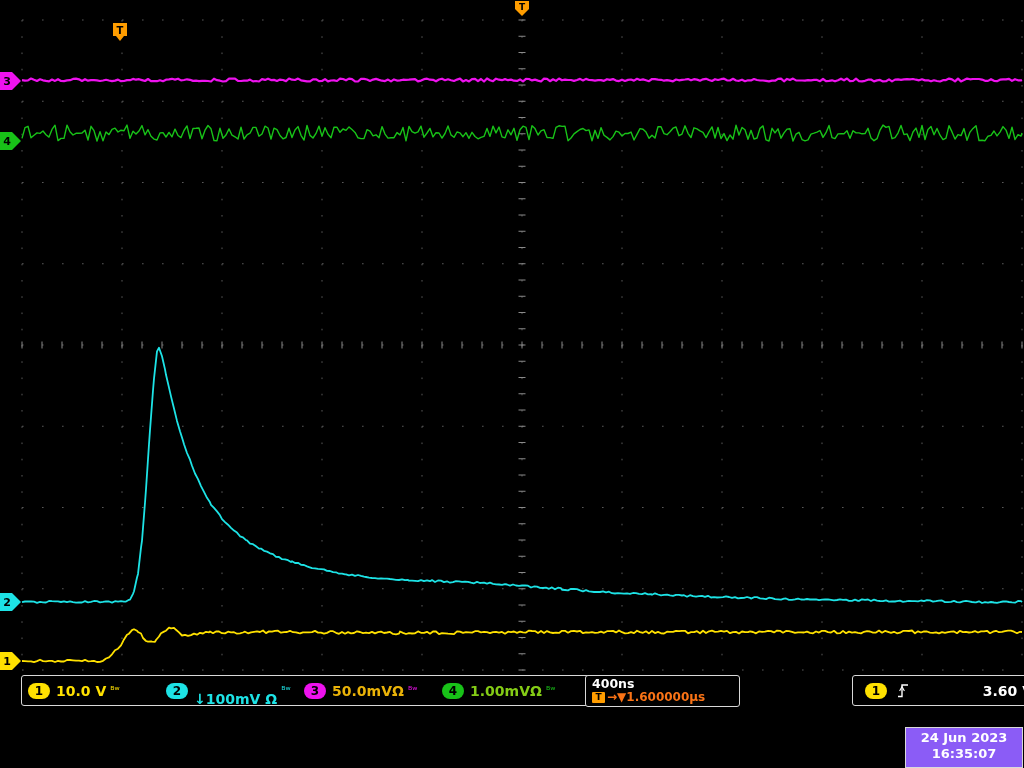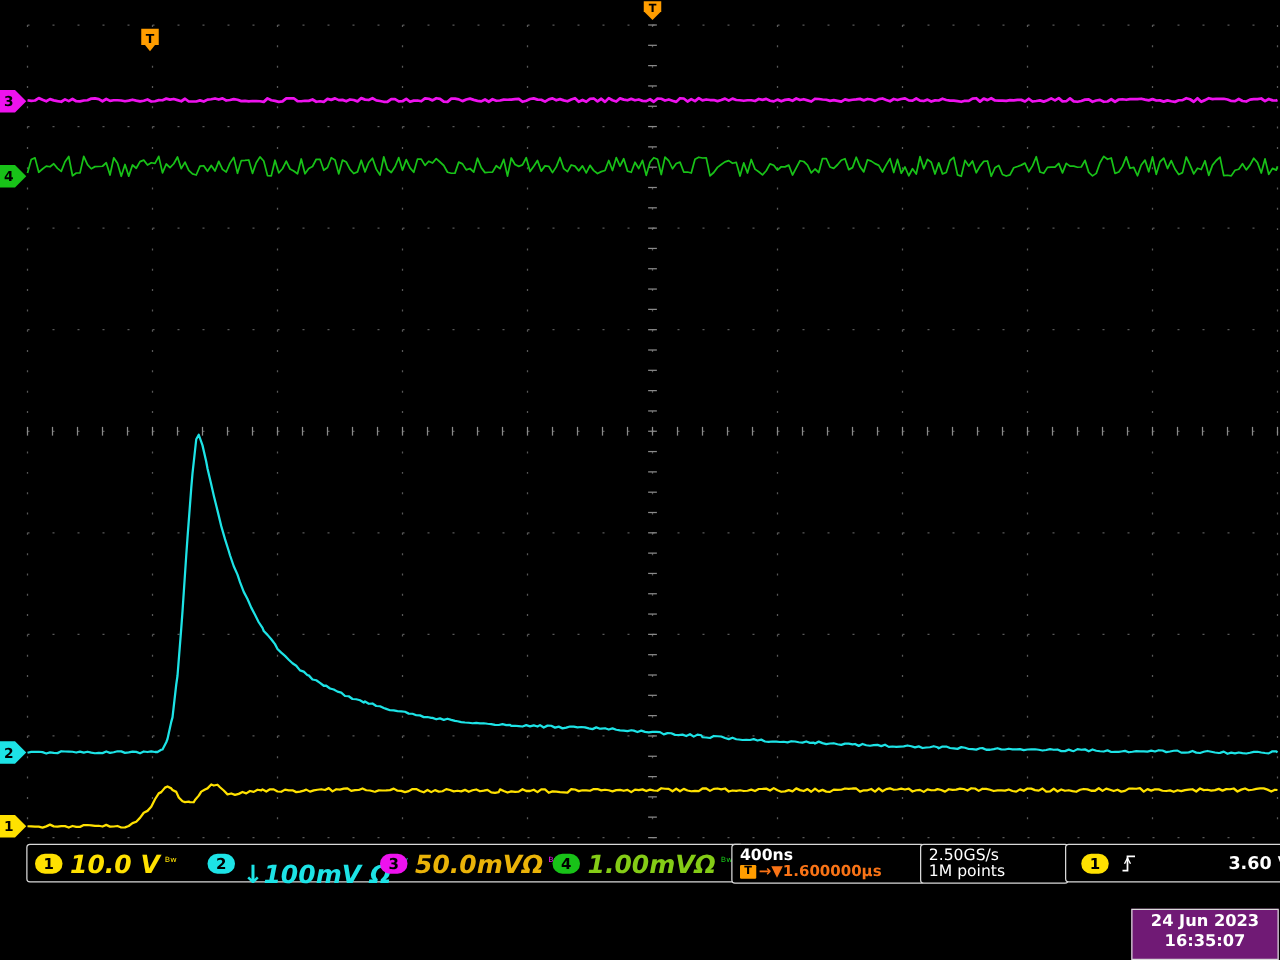--- a/index.html
+++ b/index.html
@@ -10,34 +10,34 @@
   .prevu{position:absolute;left:39px;top:3px;font-size:13.5px;}
   .trigq{position:absolute;right:15px;top:3px;font-size:13.5px;}
   #scope-svg{position:absolute;left:0;top:0;z-index:1;}
 
   .box{position:absolute;top:675px;height:29px;border:1px solid #d9d9d9;
        border-radius:3px;background:#000;z-index:4;}
   .chbox{left:21px;width:560px;display:flex;align-items:center;padding:0 6px;}
   .ch-group{display:flex;align-items:center;gap:6px;width:138px;}
   .ch-badge{min-width:22px;height:16px;border-radius:8px;color:#000;font-size:12px;
             font-weight:bold;display:inline-flex;align-items:center;justify-content:center;}
-  .ch-val{font-size:20px;font-weight:bold;white-space:nowrap;font-style:italic;}
+  .ch-val{font-size:14px;font-weight:bold;white-space:nowrap;}
   .ch-suffix{font-size:10px;margin-left:-2px;text-align:center;}
   .tbbox{left:585px;width:147px;padding:1px 0 0 6px;}
   .tb-scale{font-size:12.5px;color:#fff;font-weight:bold;line-height:13px;}
   .tb-pos{display:flex;align-items:center;gap:2px;line-height:13px;margin-top:1px;}
   .t-badge{width:13px;height:11px;background:#ff9d00;color:#000;font-size:9px;font-weight:bold;
            display:inline-flex;align-items:center;justify-content:center;border-radius:1px;}
   .tb-pos-val{color:#f97316;font-size:12px;font-weight:bold;}
   .acqbox{left:736px;width:111px;padding:1px 0 0 6px;color:#fff;}
   .acq-line{font-size:12.5px;line-height:13px;}
   .trigbox{left:852px;width:168px;display:flex;align-items:center;gap:10px;padding:0 12px;}
   .trig-level{color:#fff;font-size:14px;font-weight:bold;margin-left:auto;}
   .dtbox{position:absolute;left:905px;top:727px;width:116px;height:37px;border:1px solid #d9d9d9;
-         background:#701a75;color:#fff;text-align:center;padding-top:2px;z-index:4;}
+         background:#8b5cf6;color:#fff;text-align:center;padding-top:2px;z-index:4;}
   .dt-line{font-size:13px;font-weight:bold;line-height:16px;}
 </style>
 </head>
 <body>
 
 <div id="scope">
 
   <svg id="scope-svg" width="1024" height="674">
       <g stroke="#585858" stroke-width="1">
         <line x1="22" y1="20" x2="22" y2="670" stroke-dasharray="1.6 14.65"></line>
@@ -211,24 +211,20 @@
   </div>
 
   <div class="box tbbox">
     <div class="tb-scale">400ns</div>
     <div class="tb-pos">
       <span class="t-badge">T</span>
       <span class="tb-pos-val">→▼1.600000µs</span>
     </div>
   </div>
 
-  <div class="box acqbox">
-    <div class="acq-line">2.50GS/s</div>
-    <div class="acq-line">1M points</div>
-  </div>
 
   <div class="box trigbox">
     <span class="ch-badge" id="trig-badge" style="background: rgb(255, 225, 0);">1</span>
     <svg width="12" height="17" viewBox="0 0 12 17">
       <path d="M1,14.5 L5,14.5 L5,3 L11,3" stroke="#ffffff" stroke-width="1.4" fill="none"></path>
       <path d="M2.6,9 L5,4.6 L7.4,9" stroke="#ffffff" stroke-width="1.1" fill="none"></path>
     </svg>
     <span class="trig-level">3.60 V</span>
   </div>
 

